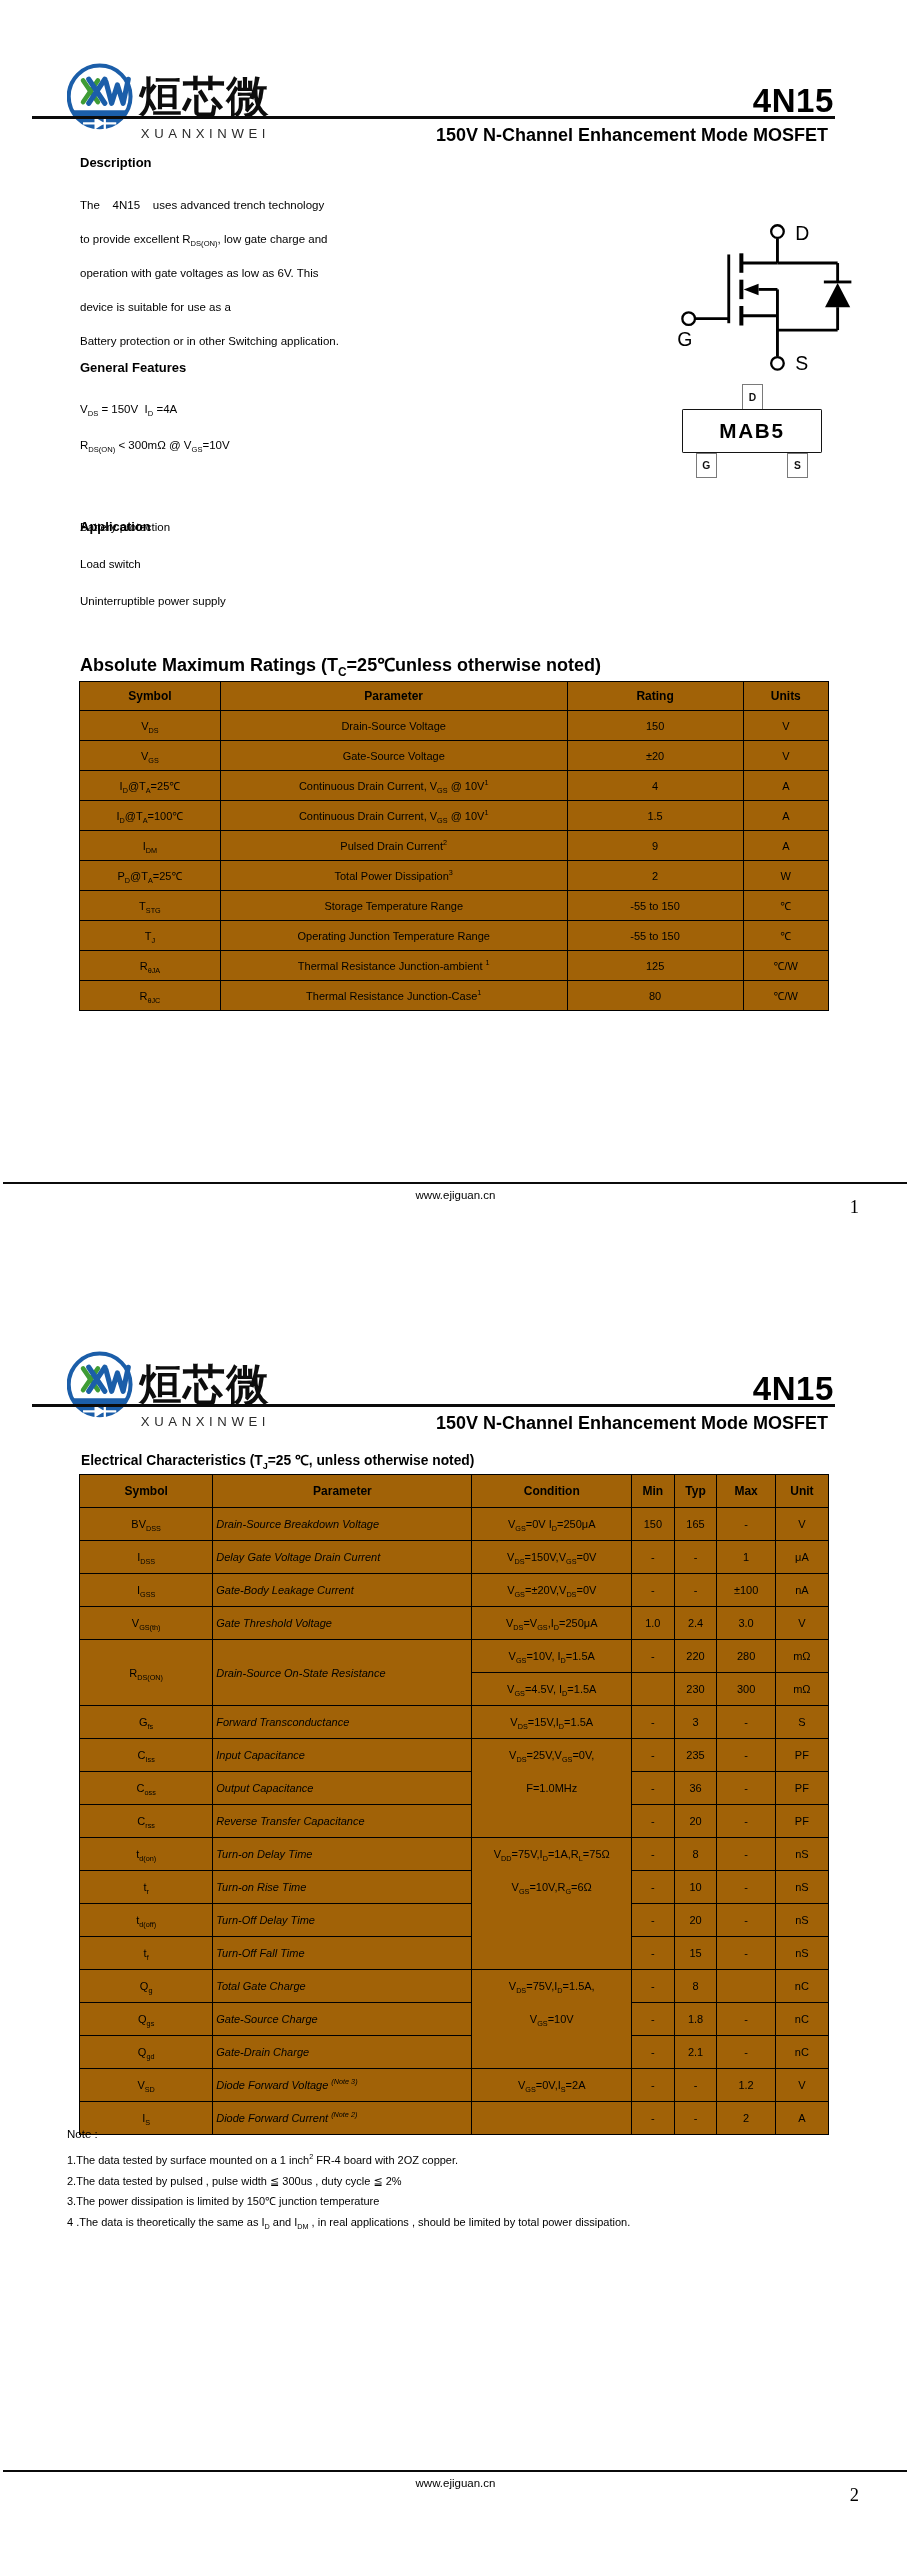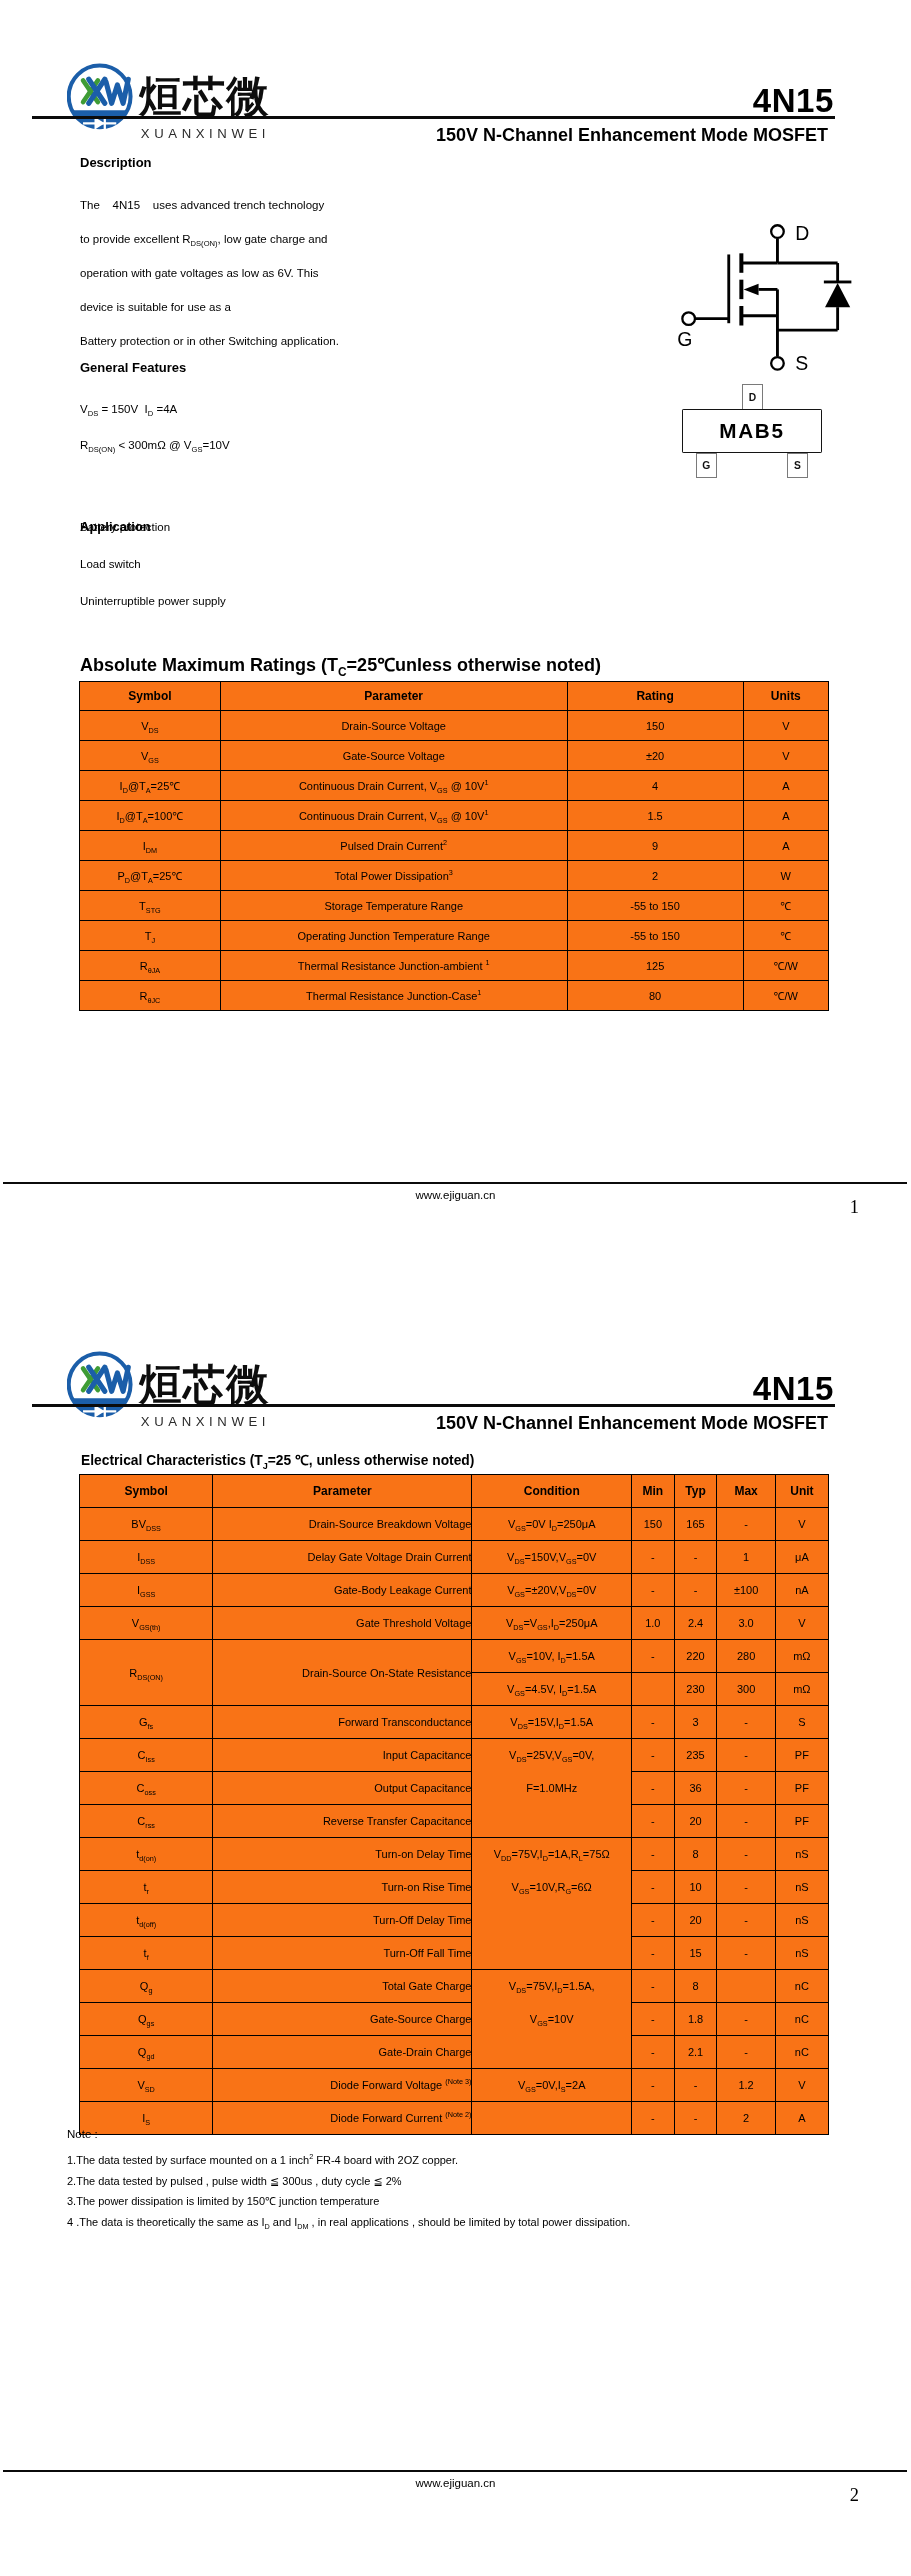--- a/index.html
+++ b/index.html
@@ -21,35 +21,35 @@
 
   
   .sec-h { position:absolute; font-size:13px; font-weight:bold; line-height:13.8px; white-space:nowrap; }
   .lines { position:absolute; font-size:11.5px; white-space:nowrap; }
   .lines div { white-space:nowrap; }
   .desc-lines div { line-height:34px; }
   .feat-lines div { line-height:36px; }
   .app-lines  div { line-height:37px; }
 
   
-  table { position:absolute; border-collapse:collapse; table-layout:fixed; background:#f97316; }
+  table { position:absolute; border-collapse:collapse; table-layout:fixed; background:#a16207; }
   .t1 { left:79px; top:681px; width:750px; border:1.7px solid #000; }
   .t1 th, .t1 td { border:1.1px solid #000; text-align:center; vertical-align:middle; overflow:hidden; }
   .t1 thead tr { height:29px; }
   .t1 th { font-size:12px; }
   .t1 tbody tr { height:30px; }
   .t1 td { font-size:11px; }
 
   .t2 { left:79px; top:186px; width:750px; border:1.7px solid #000; }
   .t2 th, .t2 td { border:1.1px solid #000; border-top-width:1.7px; border-bottom-width:1.7px; text-align:center; vertical-align:middle; overflow:hidden; }
   .t2 thead tr { height:33px; }
   .t2 th { font-size:12px; }
   .t2 tbody tr { height:33px; }
   .t2 td { font-size:11px; }
-  .t2 td.pl { text-align:right; padding-left:2.9px; }
+  .t2 td.pl { text-align:left; padding-left:2.9px;font-style:italic; }
   .t2 td.cond-ml { vertical-align:top; line-height:33px; }
 
   
   .note-h { position:absolute; left:67px; top:840px; font-size:11.5px; line-height:13.8px; }
   .note-lines { position:absolute; left:67px; top:862px; font-size:11px; }
   .note-lines div { line-height:20.7px; white-space:nowrap; }
 
   
   .foot-rule { position:absolute; left:3.4px; top:1182px; width:904px; height:2.3px; background:#0b0b0b; }
   .foot-url { position:absolute; left:0; top:1189px; width:100%; text-align:center; font-size:11.5px; }

